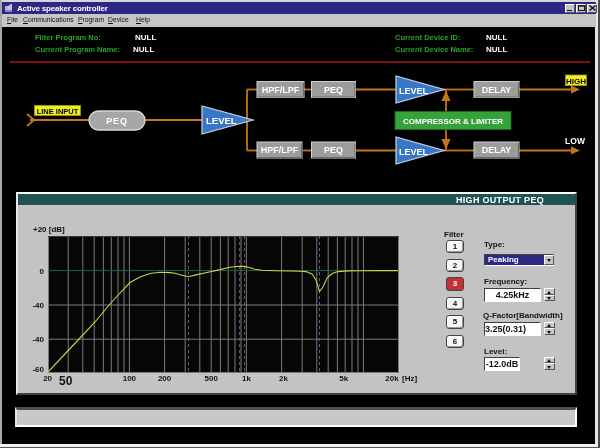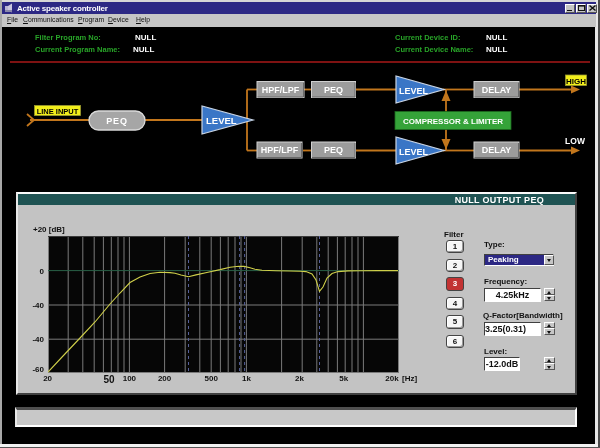--- a/index.html
+++ b/index.html
@@ -120,21 +120,21 @@
  <rect x="395" y="111.5" width="116" height="18" fill="#35a339" stroke="#1c6a1e" stroke-width="0.8"></rect>
  <text x="453" y="124" font-size="8" font-weight="bold" fill="#fff" text-anchor="middle" font-family="Liberation Sans">COMPRESSOR &amp; LIMITER</text>
 
  <rect x="565.5" y="75" width="21" height="10.5" fill="#f2ee1b" stroke="#9a9a30" stroke-width="0.8"></rect>
  <text x="576" y="83.5" font-size="8" font-weight="bold" fill="#000" text-anchor="middle" font-family="Liberation Sans">HIGH</text>
  <text x="575" y="144" font-size="8.5" font-weight="bold" fill="#fff" text-anchor="middle" font-family="Liberation Sans">LOW</text>
 </svg>
 
 <div class="abs" style="left:16px;top:192px;width:561px;height:203px;background:#c3c3c3;border-top:2px solid #fafafa;border-left:2px solid #e8e8e8;border-right:2px solid #404040;border-bottom:2px solid #404040"></div>
 <div class="abs" style="left:18px;top:194px;width:557px;height:10.5px;background:#1f5353"></div>
-<div class="abs b" style="left:18px;top:195px;width:526px;text-align:right;font-size:9px;color:#fff;letter-spacing:0.3px">NULL OUTPUT PEQ</div>
+<div class="abs b" style="left:18px;top:195px;width:526px;text-align:right;font-size:9px;color:#fff;letter-spacing:0.3px">HIGH OUTPUT PEQ</div>
 
 <div class="abs b" style="left:33px;top:225px;font-size:8px;color:#111">+20 [dB]</div>
 <div class="abs b" style="left:24px;top:267px;width:20px;text-align:right;font-size:8px;color:#111">0</div>
 <div class="abs b" style="left:24px;top:301px;width:20px;text-align:right;font-size:8px;color:#111">-40</div>
 <div class="abs b" style="left:24px;top:335px;width:20px;text-align:right;font-size:8px;color:#111">-40</div>
 <div class="abs b" style="left:24px;top:364.5px;width:20px;text-align:right;font-size:8px;color:#111">-60</div>
 
 <svg class="abs" style="left:48px;top:236px" width="351" height="137" viewBox="0 0 351 137">
  <rect x="0" y="0" width="351" height="137" fill="#060606"></rect>
  <g stroke="#7a7a7a" stroke-width="1">
@@ -181,26 +181,26 @@
   <line x1="271.5" y1="0" x2="271.5" y2="137"></line>
  </g>
  <polyline fill="none" stroke="#cfcf4a" stroke-width="1.1" points="
   0,136 15,120 32,102 47,86 62,68 72,57 82,46.5 92,41 102,37.5 112,36.3 122,36.6
   127,37.2 133,39 140.5,40.8 148,38.9 160,36.2 172,33.6 182,31.2 191,30.2 196,30.4
   202,31.8 207,33.3 214,34.3 228,34.7 242,35 252,35.2 258,35.6 264,38 268,44
   271.5,55.3 275,51 279,42 284,37.5 290,35.6 300,34.9 312,34.7 330,34.6 350,34.6"></polyline>
 </svg>
 
 <div class="abs b" style="left:27.6px;top:373.5px;width:40px;text-align:center;font-size:8px;color:#111">20</div>
-<div class="abs b" style="left:89px;top:373.5px;width:40px;text-align:center;font-size:10px;color:#111">50</div>
+<div class="abs b" style="left:59px;top:373.5px;width:40px;font-size:12px;color:#111">50</div>
 <div class="abs b" style="left:109.4px;top:373.5px;width:40px;text-align:center;font-size:8px;color:#111">100</div>
 <div class="abs b" style="left:144.6px;top:373.5px;width:40px;text-align:center;font-size:8px;color:#111">200</div>
 <div class="abs b" style="left:191.2px;top:373.5px;width:40px;text-align:center;font-size:8px;color:#111">500</div>
 <div class="abs b" style="left:226.4px;top:373.5px;width:40px;text-align:center;font-size:8px;color:#111">1k</div>
-<div class="abs b" style="left:264px;top:373.5px;width:40px;text-align:right;font-size:8px;color:#111">2k</div>
+<div class="abs b" style="left:279px;top:373.5px;width:40px;text-align:left;font-size:8px;color:#111">2k</div>
 <div class="abs b" style="left:308.2px;top:373.5px;width:40px;text-align:right;font-size:8px;color:#111">5k</div>
 <div class="abs b" style="left:372px;top:373.5px;width:40px;text-align:center;font-size:8px;color:#111">20k</div>
 <div class="abs b" style="left:402px;top:373.5px;font-size:8px;color:#111">[Hz]</div>
 
 <div class="abs b" style="left:444px;top:230px;font-size:8px;color:#111">Filter</div>
 <div class="abs b" style="left:446px;top:239.5px;width:18px;height:13.5px;background:#f6f6f6;border:1px solid #444;border-radius:3px;box-shadow:inset 1px 1px 0 #fff,inset -1px -1px 0 #999;font-size:8px;color:#111;text-align:center;line-height:12px">1</div>
 <div class="abs b" style="left:446px;top:258.7px;width:18px;height:13.5px;background:#f6f6f6;border:1px solid #444;border-radius:3px;box-shadow:inset 1px 1px 0 #fff,inset -1px -1px 0 #999;font-size:8px;color:#111;text-align:center;line-height:12px">2</div>
 <div class="abs b" style="left:446px;top:277.4px;width:18px;height:13.5px;background:#c23232;border:1px solid #444;border-radius:3px;font-size:8px;color:#fff;text-align:center;line-height:12px">3</div>
 <div class="abs b" style="left:446px;top:296.6px;width:18px;height:13.5px;background:#f6f6f6;border:1px solid #444;border-radius:3px;box-shadow:inset 1px 1px 0 #fff,inset -1px -1px 0 #999;font-size:8px;color:#111;text-align:center;line-height:12px">4</div>
 <div class="abs b" style="left:446px;top:315.4px;width:18px;height:13.5px;background:#f6f6f6;border:1px solid #444;border-radius:3px;box-shadow:inset 1px 1px 0 #fff,inset -1px -1px 0 #999;font-size:8px;color:#111;text-align:center;line-height:12px">5</div>

